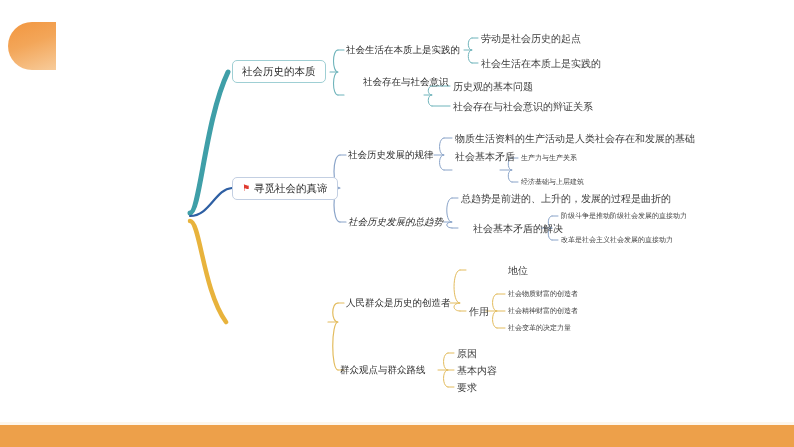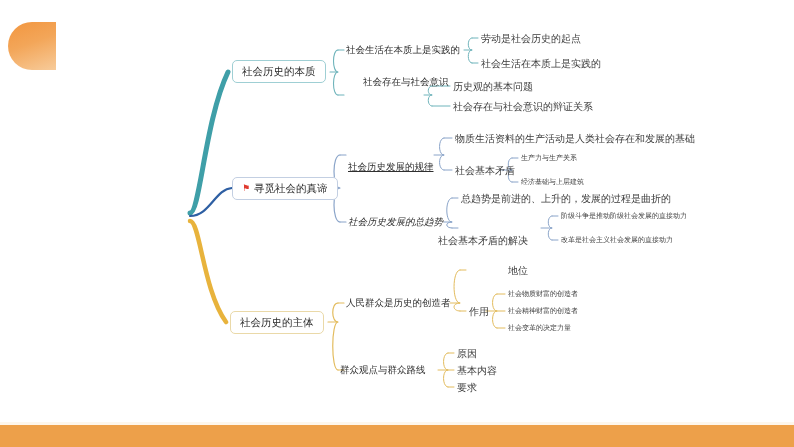--- a/index.html
+++ b/index.html
@@ -161,36 +161,33 @@
   <div class="leaf lvl3" style="left:481px;top:34px;">劳动是社会历史的起点</div>
   <div class="leaf lvl3" style="left:481px;top:59px;">社会生活在本质上是实践的</div>
   <div class="leaf lvl3" style="left:453px;top:82px;">历史观的基本问题</div>
   <div class="leaf lvl3" style="left:453px;top:102px;">社会存在与社会意识的辩证关系</div>
 
   <div class="node main-node blue" style="left:232px;top:177px;height:23px;">
     <span class="flag-icon">⚑</span>
     <span>寻觅社会的真谛</span>
   </div>
 
-  <div class="leaf lvl2" style="left:348px;top:162px;text-decoration:underline;">社会历史发展的规律</div>
+  <div class="leaf lvl2" style="left:348px;top:150px;">社会历史发展的规律</div>
   <div class="leaf lvl2" style="left:348px;top:217px;font-style:italic;">社会历史发展的总趋势</div>
 
   <div class="leaf lvl3" style="left:455px;top:134px;">物质生活资料的生产活动是人类社会存在和发展的基础</div>
-  <div class="leaf lvl3" style="left:455px;top:166px;">社会基本矛盾</div>
+  <div class="leaf lvl3" style="left:455px;top:152px;">社会基本矛盾</div>
   <div class="leaf lvl3" style="left:461px;top:194px;">总趋势是前进的、上升的，发展的过程是曲折的</div>
-  <div class="leaf lvl3" style="left:438px;top:224px;margin-top:12px;">社会基本矛盾的解决</div>
+  <div class="leaf lvl3" style="left:473px;top:224px;">社会基本矛盾的解决</div>
 
   <div class="leaf lvl4" style="left:521px;top:154px;">生产力与生产关系</div>
   <div class="leaf lvl4" style="left:521px;top:178px;">经济基础与上层建筑</div>
   <div class="leaf lvl4" style="left:561px;top:212px;">阶级斗争是推动阶级社会发展的直接动力</div>
   <div class="leaf lvl4" style="left:561px;top:236px;">改革是社会主义社会发展的直接动力</div>
 
-  <div class="node main-node gold" style="left:230px;top:311px;height:23px;">
-    <span>社会历史的主体</span>
-  </div>
 
   <div class="leaf lvl2" style="left:346px;top:298px;">人民群众是历史的创造者</div>
   <div class="leaf lvl2" style="left:340px;top:365px;">群众观点与群众路线</div>
 
   <div class="leaf lvl3" style="left:469px;top:266px;margin-left:39px;">地位</div>
   <div class="leaf lvl3" style="left:469px;top:307px;">作用</div>
   <div class="leaf lvl3" style="left:457px;top:349px;">原因</div>
   <div class="leaf lvl3" style="left:457px;top:366px;">基本内容</div>
   <div class="leaf lvl3" style="left:457px;top:383px;">要求</div>
 

